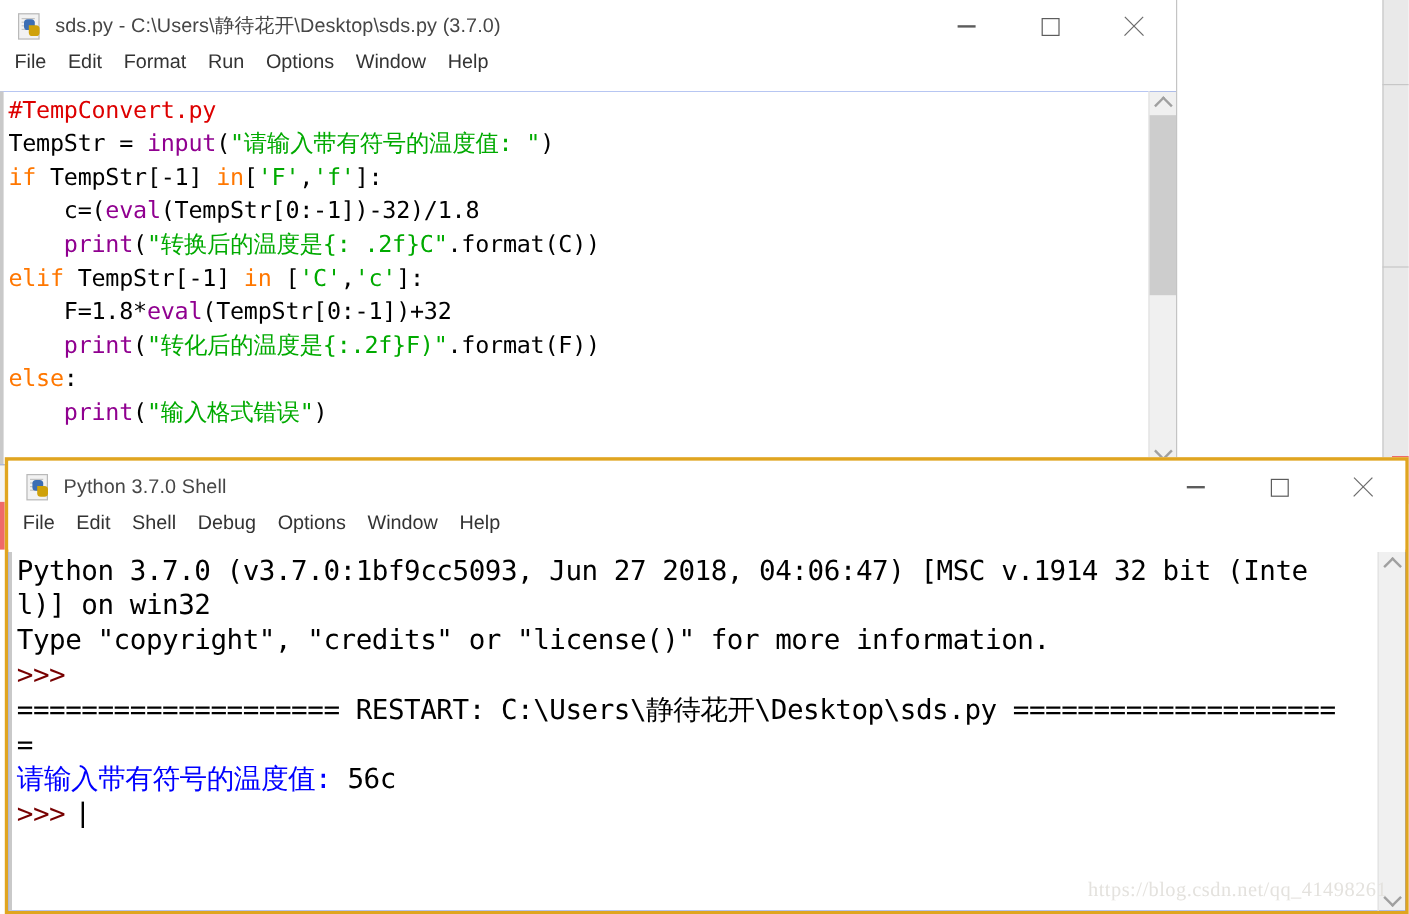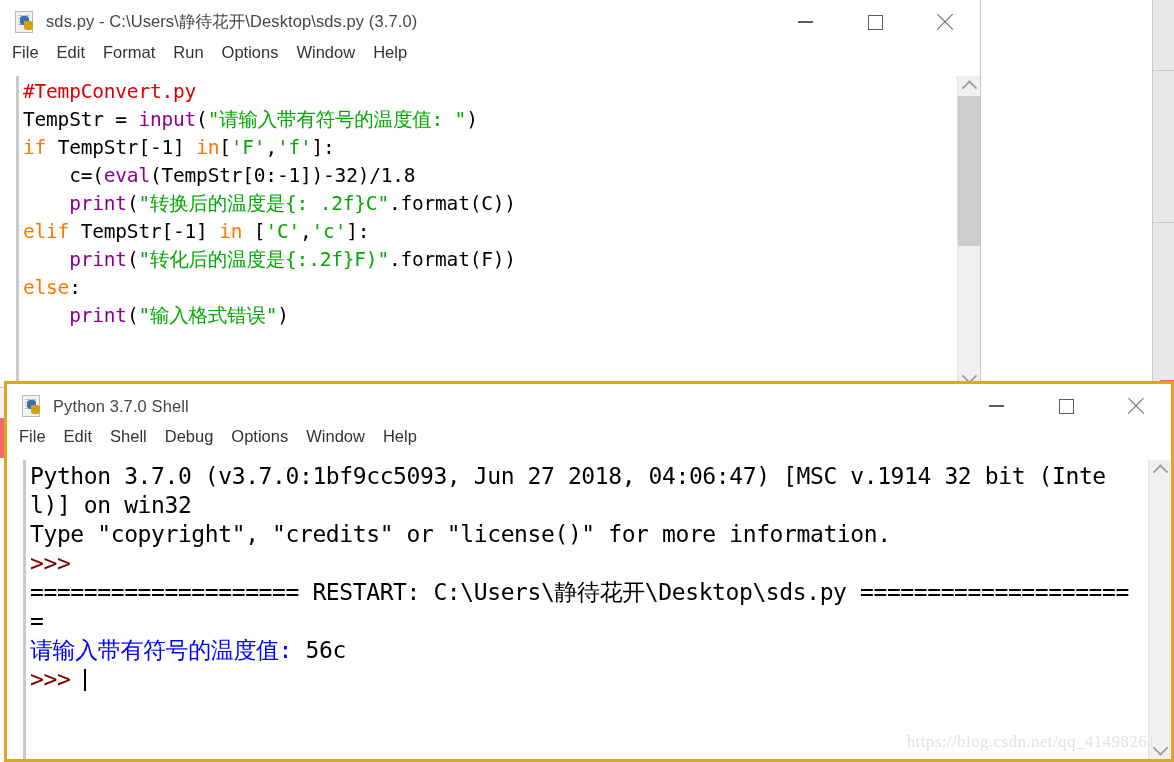--- a/index.html
+++ b/index.html
@@ -146,21 +146,20 @@
     margin-right: 18px;
     white-space: nowrap;
     line-height: 1;
   }
 
   
   .textarea-wrap {
     position: relative;
     background: #1d4ed8;
     overflow: hidden;
-    margin-left: 16px;
   }
   .code-pane {
     position: absolute;
     left: 0; top: 0; right: 22px; bottom: 0;
     background: #ffffff;
     border-left: 3px solid #c9c9c9;
     box-sizing: border-box;
     overflow: hidden;
     padding: 2px 0 0 4px;
   }
@@ -292,20 +291,21 @@
     </div>
 
   <div class="textarea-wrap" style="position:absolute; left:0; top:76px; right:0; bottom:0;">
     <div class="code-pane" id="editor-code">
         <div class="code-line"><span class="tok-comment">#TempConvert.py</span></div>
         <div class="code-line"><span>TempStr = </span><span class="tok-builtin">input</span><span>(</span><span class="tok-str">"请输入带有符号的温度值: "</span><span>)</span></div>
         <div class="code-line"><span class="tok-kw">if</span><span> TempStr[-1] </span><span class="tok-kw">in</span><span>[</span><span class="tok-str">'F'</span><span>,</span><span class="tok-str">'f'</span><span>]:</span></div>
         <div class="code-line"><span>    c=(</span><span class="tok-builtin">eval</span><span>(TempStr[0:-1])-32)/1.8</span></div>
         <div class="code-line"><span>    </span><span class="tok-builtin">print</span><span>(</span><span class="tok-str">"转换后的温度是{: .2f}C"</span><span>.format(C))</span></div>
         <div class="code-line"><span class="tok-kw">elif</span><span> TempStr[-1] </span><span class="tok-kw">in</span><span> [</span><span class="tok-str">'C'</span><span>,</span><span class="tok-str">'c'</span><span>]:</span></div>
+        <div class="code-line"><span>    F=1.8*</span><span class="tok-builtin">eval</span><span>(TempStr[0:-1])+32</span></div>
         <div class="code-line"><span>    </span><span class="tok-builtin">print</span><span>(</span><span class="tok-str">"转化后的温度是{:.2f}F)"</span><span>.format(F))</span></div>
         <div class="code-line"><span class="tok-kw">else</span><span>:</span></div>
         <div class="code-line"><span>    </span><span class="tok-builtin">print</span><span>(</span><span class="tok-str">"输入格式错误"</span><span>)</span></div>
       </div>
     <div class="vscroll">
       <div class="arrow-up">
           <div class="chev up"></div>
         </div>
       <div class="thumb" style="top:20px; height:150px;"></div>
       <div class="arrow-down">

